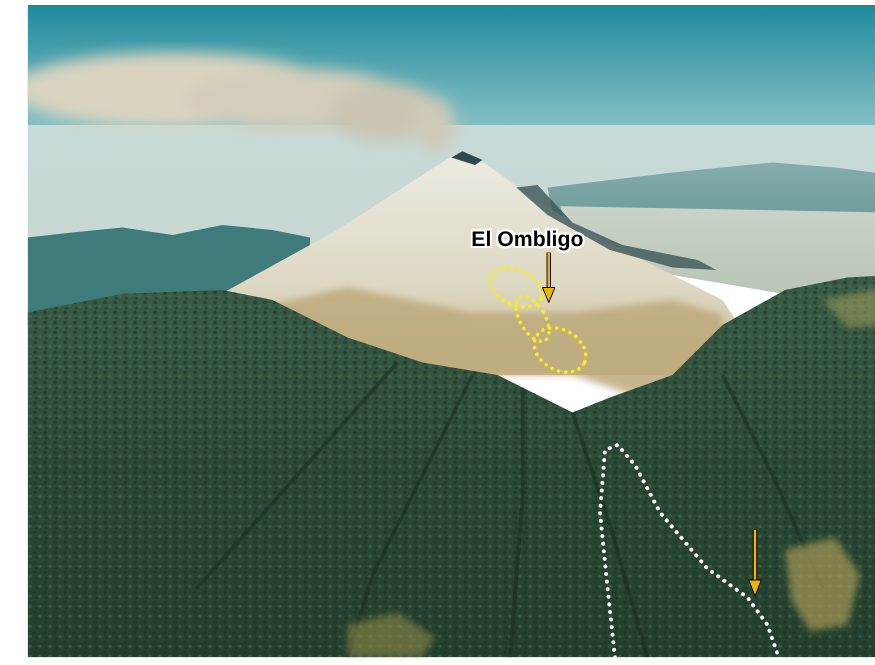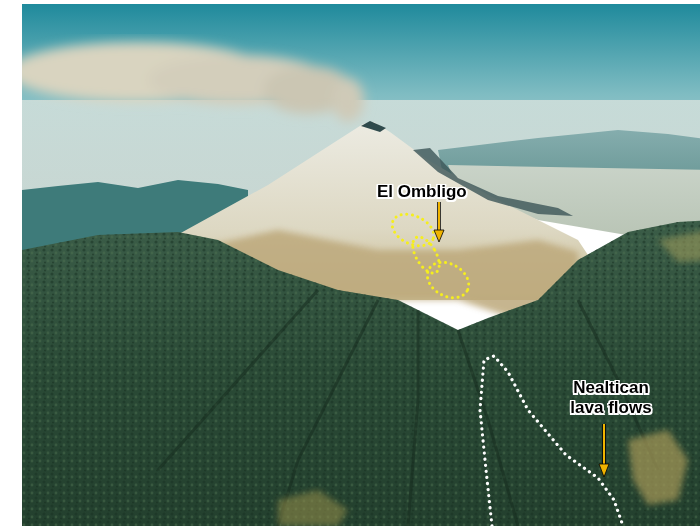--- a/index.html
+++ b/index.html
@@ -129,17 +129,13 @@
       <path d="M416 230 L426 230 L421 242 Z" fill="#f0b400" stroke="#000" stroke-width="0.8"></path>
     </g>
     <g>
       <line x1="586" y1="424" x2="586" y2="467" stroke="#000" stroke-width="3.5"></line>
       <line x1="586" y1="424" x2="586" y2="467" stroke="#f0b400" stroke-width="2"></line>
       <path d="M581 464 L591 464 L586 477 Z" fill="#f0b400" stroke="#000" stroke-width="0.8"></path>
     </g>
   </svg>
 
   <div class="label" style="left:355px; top:178px;">El Ombligo</div>
-  <div class="label" style="left:534px; top:374px; width:110px;">
-    <div>Nealtican</div>
-    <div>lava flows</div>
-  </div>
 </div>
 
 </body></html>

